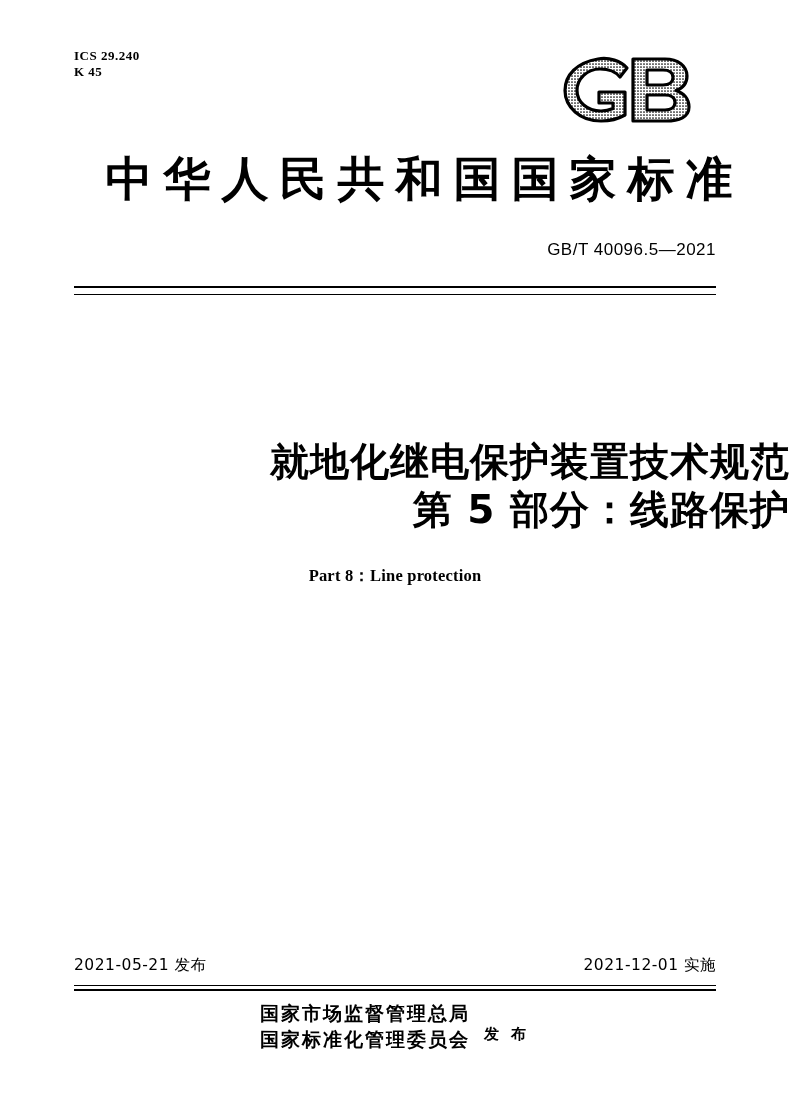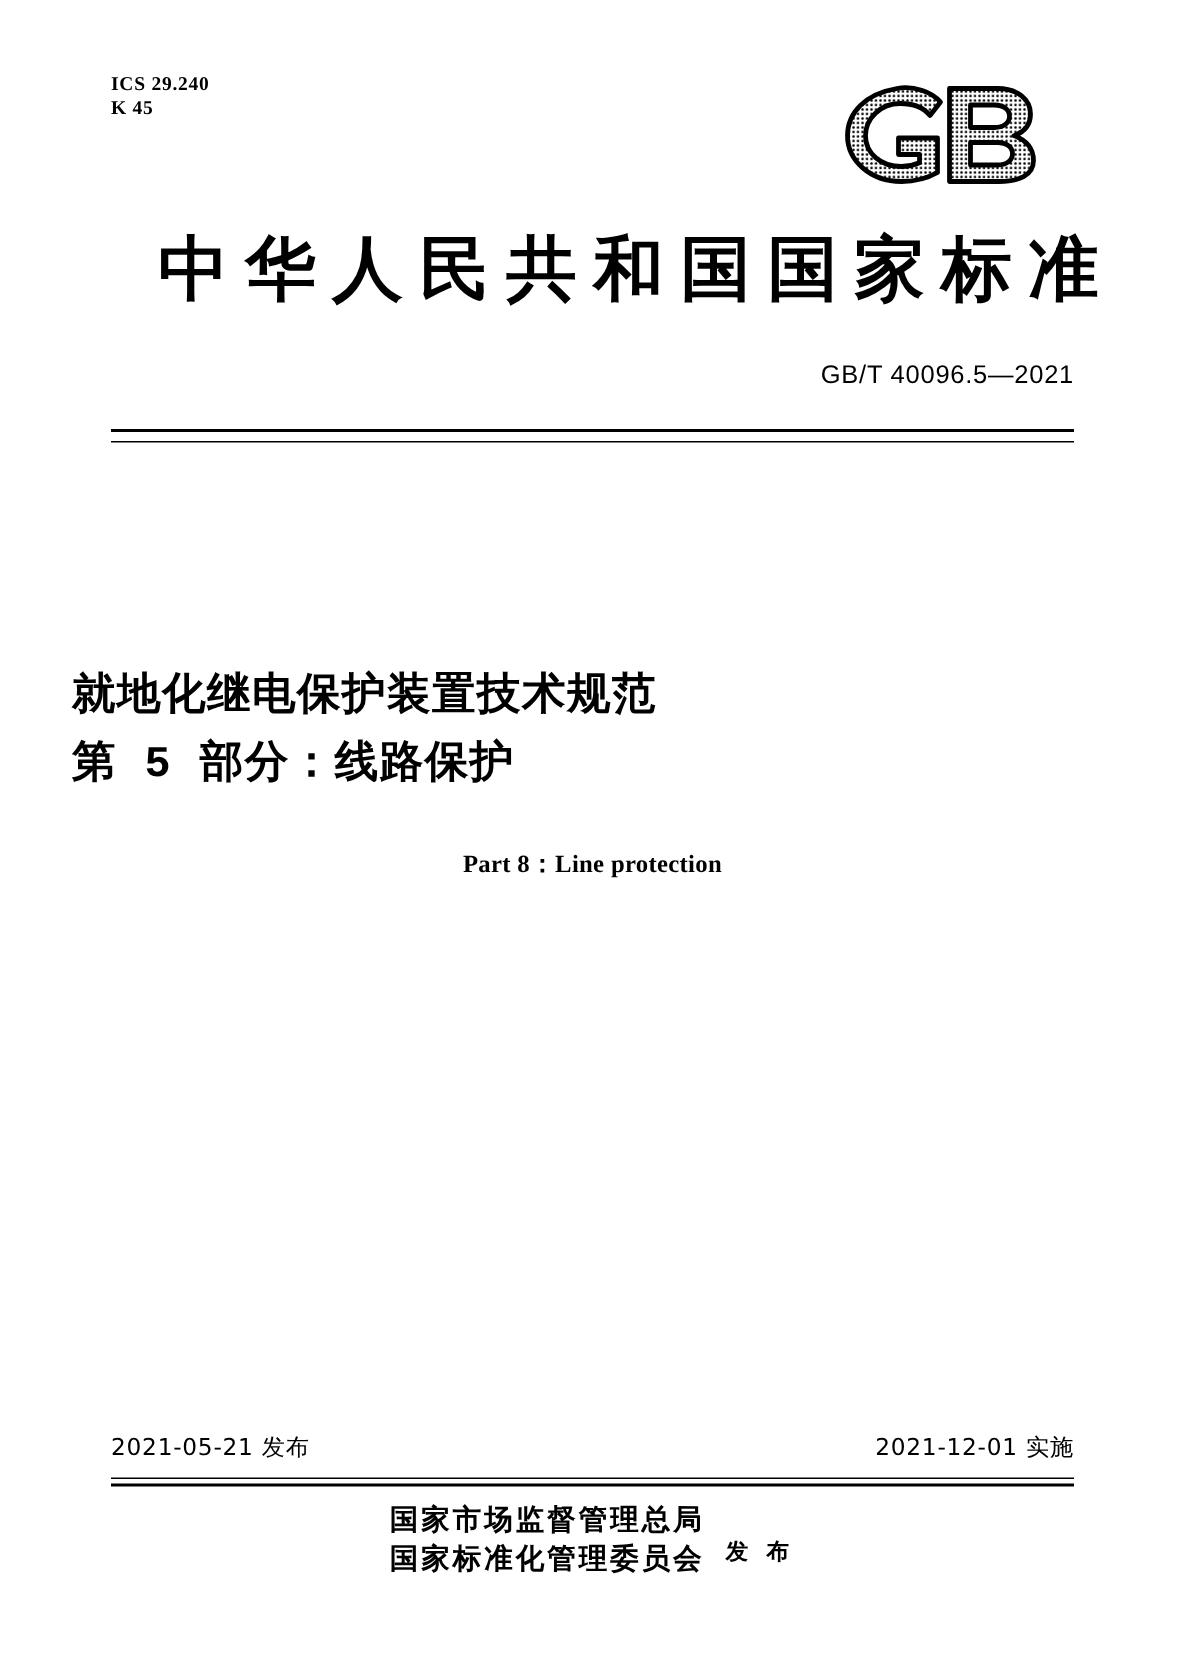--- a/index.html
+++ b/index.html
@@ -87,32 +87,31 @@
     top: 294px;
     height: 1px;
     background: #000;
   }
 
   
   .doc-title-cn {
     position: absolute;
     left: 0; right: 0;
     top: 440px;
-    text-align: left;
-    font-family: "DejaVu Sans", sans-serif;
-    font-weight: bold;
-    font-size: 29px;
+    text-align: right;
+    font-family: "DejaVu Sans", sans-serif;
+    font-weight: bold;
+    font-size: 39px;
     line-height: 44px;
     letter-spacing: 1px;
     padding-left: 48px;
   }
   .doc-title-cn .line2 {
     display: block;
     margin-top: 4px;
-    font-family: Liberation Mono, monospace;
   }
 
   .doc-title-en {
     position: absolute;
     left: 0; right: 0;
     top: 562px;
     text-align: center;
     font-family: "Liberation Serif", serif;
     font-weight: bold;
     font-size: 16.5px;

